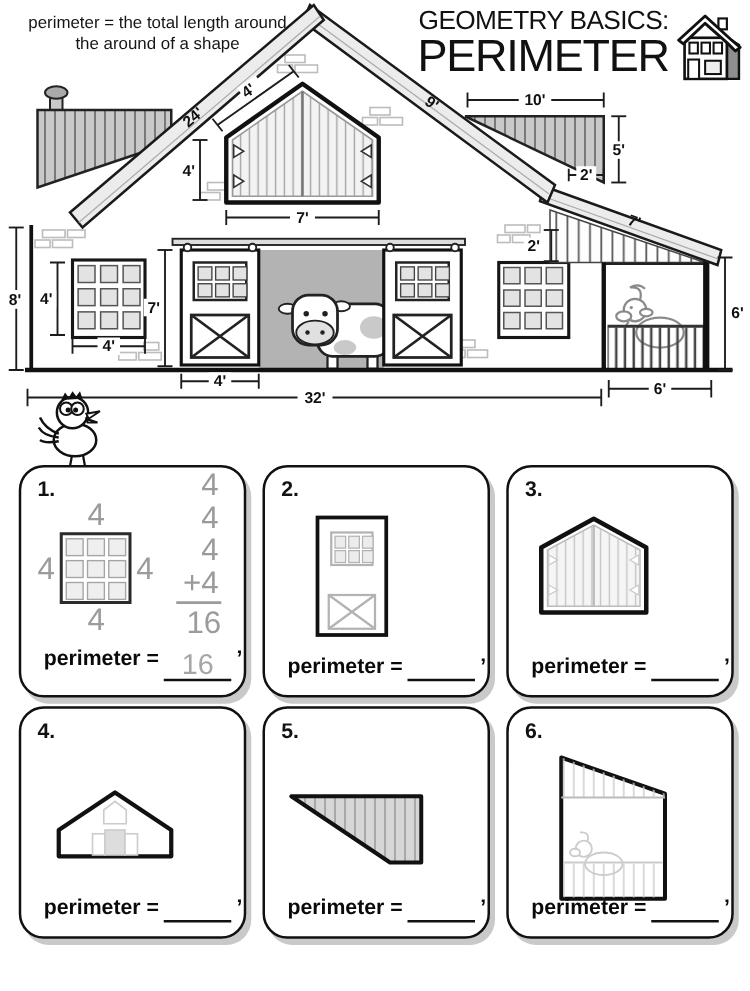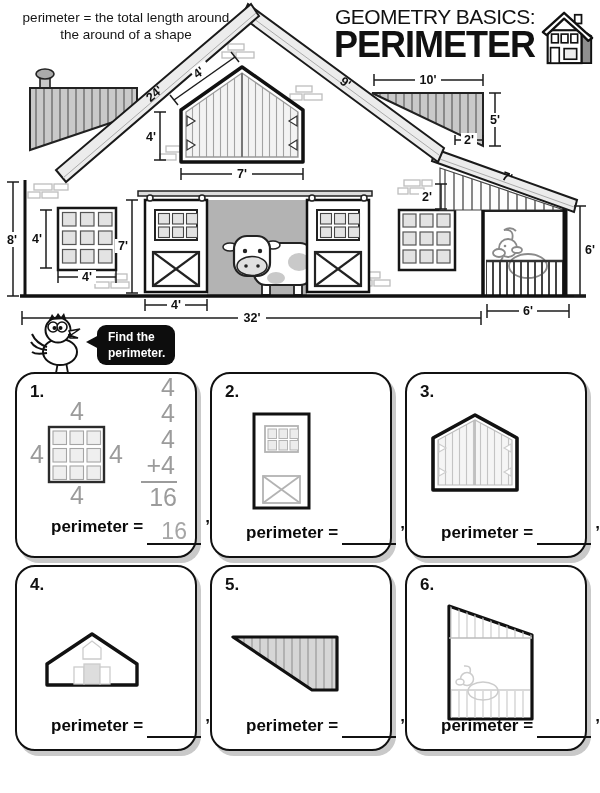--- a/index.html
+++ b/index.html
@@ -3,30 +3,30 @@
 <meta charset="utf-8">
 <style>
   html,body{margin:0;padding:0;background:#fff}
   .page{position:relative;width:600px;height:793px;background:#fff;overflow:hidden;
         font-family:"Liberation Sans",sans-serif;color:#111}
   .def{position:absolute;left:10px;top:10px;width:232px;text-align:center;
        font-size:13.5px;line-height:1.25;color:#151515}
   .brand{position:absolute;top:6px;right:4px;display:flex;align-items:flex-start;gap:3px}
   .brand-text{text-align:right;line-height:1.02}
   .brand-l1{font-size:21px;font-weight:normal;letter-spacing:-.5px}
-  .brand-l2{font-size:36px;font-weight:bold;letter-spacing:-1px}
+  .brand-l2{font-size:36px;font-weight:normal;letter-spacing:-1px}
   .bubble{position:absolute;left:97px;top:325px;width:78px;height:40px;background:#0d0d0d;
           border-radius:9px;color:#fff;font-size:12px;font-weight:bold;line-height:1.3;
           padding:5px 0 0 11px;box-sizing:border-box}
   .bubble-tail{position:absolute;left:-11px;top:10px;width:0;height:0;
           border:7px solid transparent;border-right:13px solid #0d0d0d;border-left:0}
   .card{position:absolute;width:182px;height:186px;background:#fff;border:2.4px solid #111;
         border-radius:20px;box-shadow:4px 5px 0 #c9c9c9;box-sizing:border-box}
   .card-num{position:absolute;top:8px;left:13px;font-size:17px;font-weight:bold}
-  .ans-row{position:absolute;bottom:11px;left:16px;width:100%;padding-left:18px;
+  .ans-row{position:absolute;bottom:11px;left:0;width:100%;padding-left:18px;
            box-sizing:border-box;font-size:17px;font-weight:bold;color:#0a0a0a;white-space:nowrap}
   .blank{display:inline-block;width:54px;border-bottom:2.6px solid #111;text-align:center;
          height:25px;vertical-align:-7px;color:#a6a6a6;font-size:23px;font-weight:normal;
          margin-left:4px}
   .unit{margin-left:4px}
   .gsvg{position:absolute}
   svg text{font-family:"Liberation Sans",sans-serif}
   .dt{font-size:12.5px;font-weight:bold;fill:#101010}
   .dl{stroke:#1c1c1c;stroke-width:1.5;fill:none}
   .g4{font-size:25px;fill:#9b9b9b}
@@ -397,25 +397,20 @@
     <path d="M29,37 Q18,33 14,24 M29,40 Q17,39 13,32 M29,43 Q18,45 14,42" stroke="#111" stroke-width="2" fill="none"></path>
     <circle cx="40" cy="20" r="12.5" fill="#fff" stroke="#111" stroke-width="2"></circle>
     <path d="M31,10 l3,-6 3,4 3,-5 3,4 3,-4 2,6 z" fill="#111"></path>
     <polygon points="51,21 62,19 53,25" fill="#fff" stroke="#111" stroke-width="1.5"></polygon>
     <polygon points="51,25 60,28 52,28" fill="#fff" stroke="#111" stroke-width="1.5"></polygon>
     <circle cx="35" cy="17" r="5" fill="#fff" stroke="#111" stroke-width="1.6"></circle>
     <circle cx="44" cy="17" r="5" fill="#fff" stroke="#111" stroke-width="1.6"></circle>
     <circle cx="36.5" cy="18" r="2" fill="#111"></circle>
     <circle cx="42.5" cy="18" r="2" fill="#111"></circle>
   </svg>
-  <div class="bubble">
-    <div class="bubble-tail"></div>
-    <div>Find the</div>
-    <div>perimeter.</div>
-  </div>
 
   <div class="card" style="left:15px;top:372px">
     <div class="card-num">1.</div>
     <svg class="gsvg" style="left:6px;top:4px" width="164" height="150" viewBox="0 0 164 150">
       <rect x="26" y="49" width="55" height="55" fill="#fff" stroke="#2b2b2b" stroke-width="2.4"></rect>
       <g fill="#efefef" stroke="#a5a5a5" stroke-width="1.1">
         <rect x="30" y="53" width="13.5" height="13.5"></rect>
           <rect x="47" y="53" width="13.5" height="13.5"></rect>
           <rect x="64" y="53" width="13.5" height="13.5"></rect>
         <rect x="30" y="70.5" width="13.5" height="13.5"></rect>

